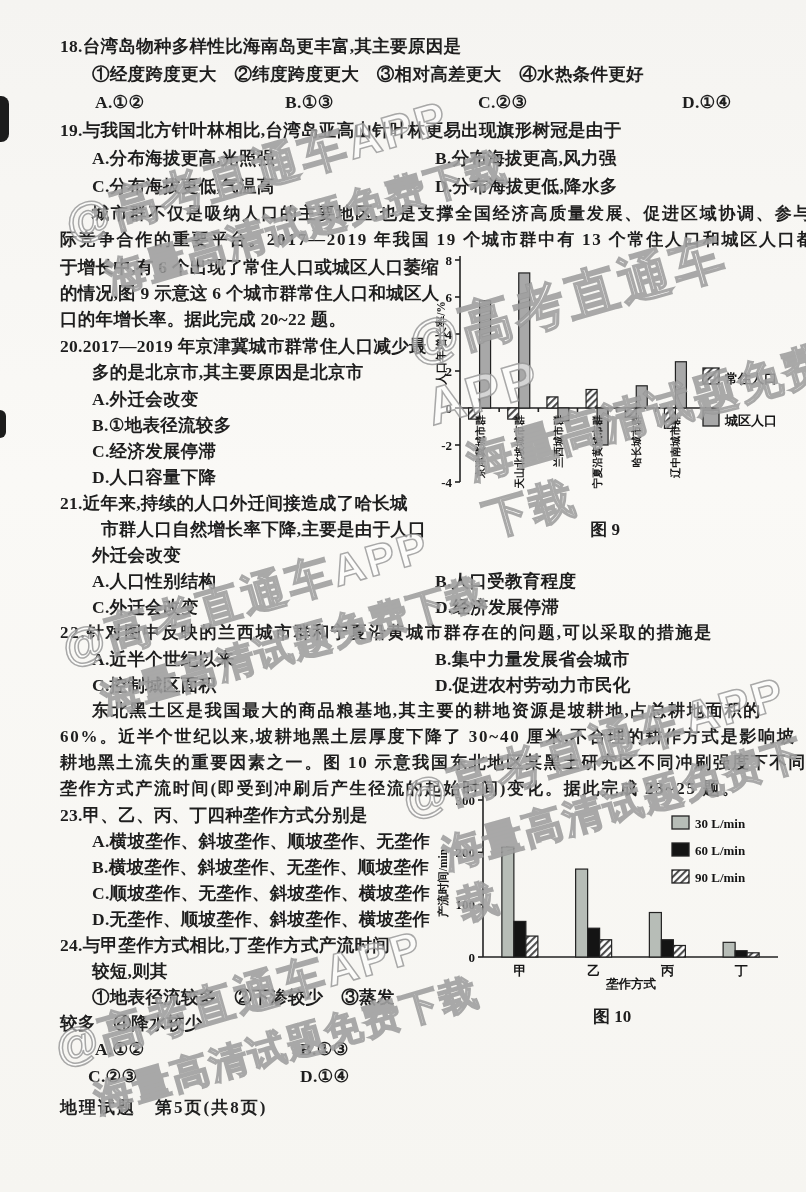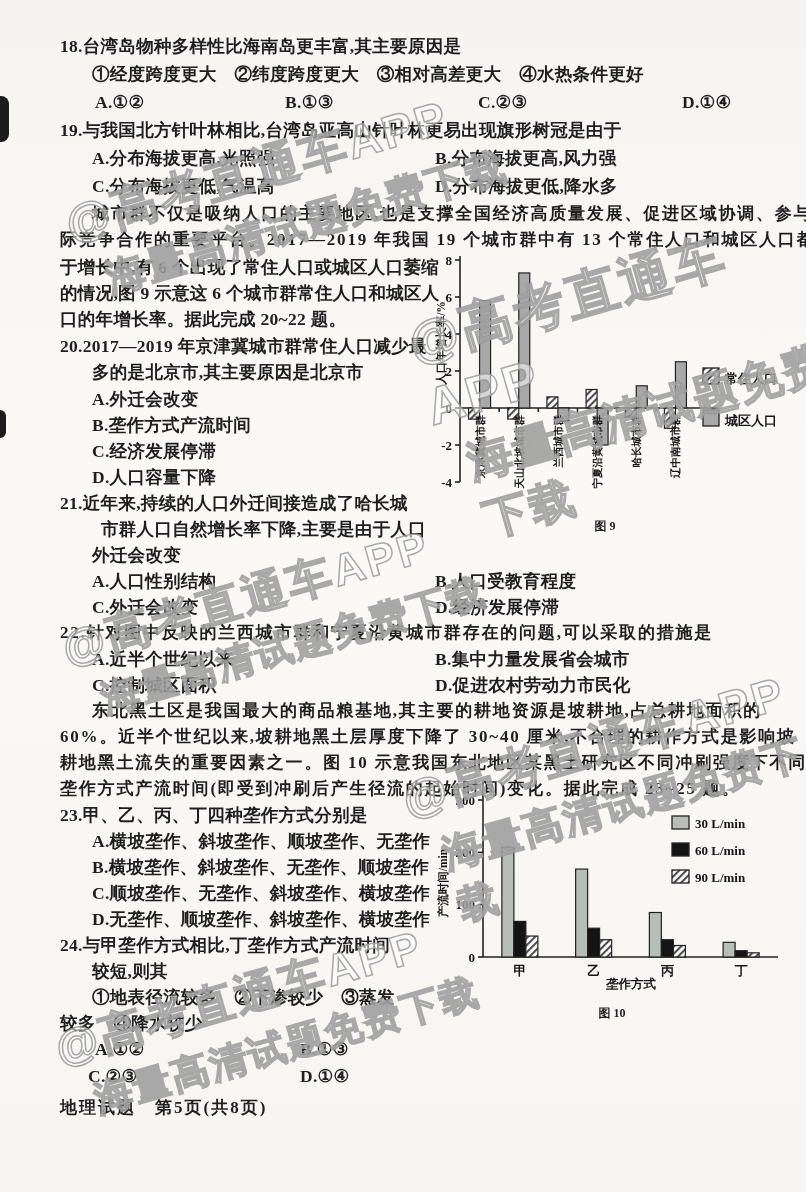--- a/index.html
+++ b/index.html
@@ -6,21 +6,21 @@
   body{width:806px;height:1192px;position:relative;overflow:hidden;
        background:linear-gradient(180deg,#f5f4f1 0%,#faf9f6 40%,#f6f5f1 100%);
        font-family:"Liberation Serif","DejaVu Serif",serif;color:#1f1f1f;}
   .page{position:absolute;inset:0;}
   .t{position:absolute;white-space:nowrap;font-weight:bold;font-size:17.5px;
      line-height:1.2;color:#1e1e1e;letter-spacing:.3px;}
   .ls{font-size:17px;letter-spacing:1.8px;}
   .footer{position:absolute;left:60px;right:0;top:1096px;text-align:left;
      font-weight:bold;font-size:17px;letter-spacing:2px;}
   svg.chart{position:absolute;overflow:visible;}
-  .figcap{position:absolute;text-align:center;font-weight:bold;font-size:12px;}
+  .figcap{position:absolute;text-align:center;font-weight:bold;font-size:17px;}
   
   .wm{position:absolute;z-index:6;transform:rotate(-16deg);transform-origin:0 0;
       pointer-events:none;font-family:"Liberation Sans","DejaVu Sans",sans-serif;
       font-weight:bold;}
   .wm span{display:block;color:rgba(255,255,255,.52);
       -webkit-text-stroke:1.5px rgba(148,148,148,.8);letter-spacing:3px;}
   .wm .w2{font-size:.86em;margin:5px 0 0 24px;letter-spacing:2px;}
   .art{position:absolute;background:#1c1c1c;z-index:2;}
 </style>
 </head>
@@ -46,21 +46,21 @@
 
   <div class="t ls" style="left:92px;top:204px">城市群不仅是吸纳人口的主要地区,也是支撑全国经济高质量发展、促进区域协调、参与国</div>
   <div class="t ls" style="left:60px;top:230px">际竞争合作的重要平台。2017—2019 年我国 19 个城市群中有 13 个常住人口和城区人口都处</div>
   <div class="t" style="left:60px;top:257px">于增长中,有 6 个出现了常住人口或城区人口萎缩</div>
   <div class="t" style="left:60px;top:283px">的情况,图 9 示意这 6 个城市群常住人口和城区人</div>
   <div class="t" style="left:60px;top:309px">口的年增长率。据此完成 20~22 题。</div>
 
   <div class="t" style="left:60px;top:336px">20.2017—2019 年京津冀城市群常住人口减少最</div>
   <div class="t" style="left:92px;top:362px">多的是北京市,其主要原因是北京市</div>
   <div class="t" style="left:92px;top:389px">A.外迁会改变</div>
-  <div class="t" style="left:92px;top:415px">B.垄作方式产流时间</div>
+  <div class="t" style="left:92px;top:415px">B.①地表径流较多</div>
   <div class="t" style="left:92px;top:441px">C.经济发展停滞</div>
   <div class="t" style="left:92px;top:467px">D.人口容量下降</div>
 
   <svg id="fig9" class="chart" style="left:435px;top:248px" width="370" height="300" viewBox="0 0 370 300">
       <defs>
         <pattern id="hatch9" width="5" height="5" patternUnits="userSpaceOnUse" patternTransform="rotate(45)">
           <rect width="5" height="5" fill="#ffffff"></rect>
           <rect width="2.1" height="5" fill="#4d4d4d"></rect>
         </pattern>
       </defs>

